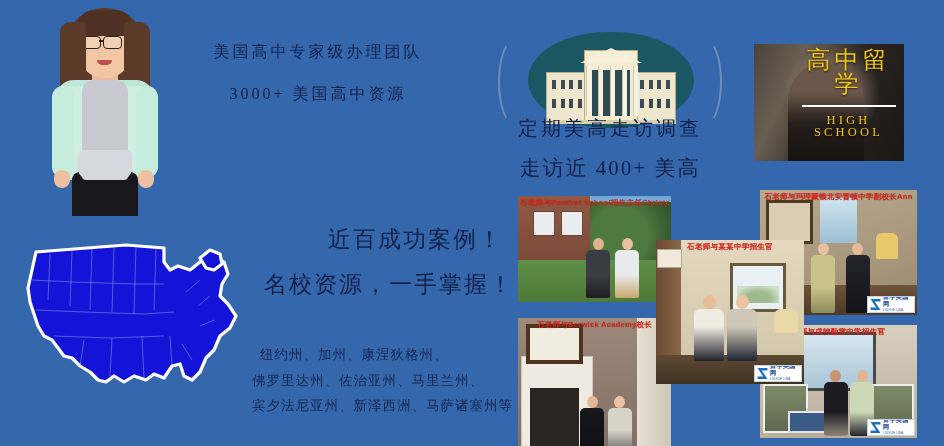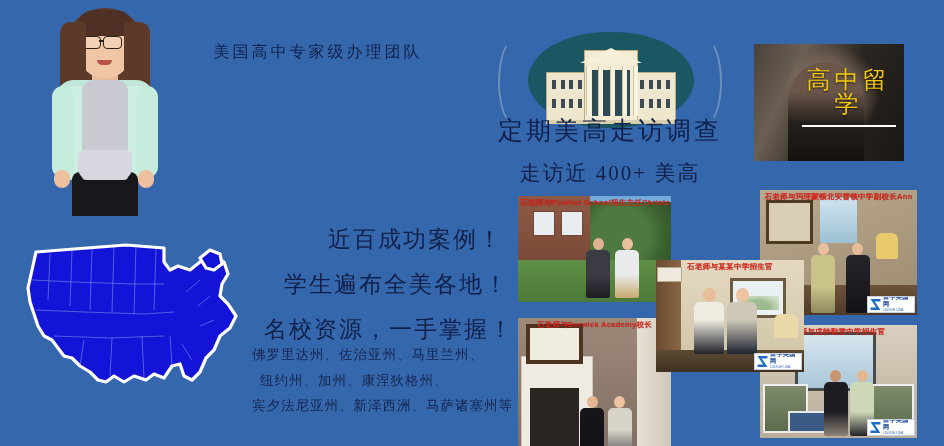--- a/index.html
+++ b/index.html
@@ -93,34 +93,34 @@
     border-left:31px solid transparent;border-right:31px solid transparent;
     border-bottom:15px solid #f6f0da;}
   .col{position:absolute;top:16px;width:5px;height:50px;background:#f8f3e0;
     border-left:1px solid #cdc4a0;box-sizing:border-box;}
   .portico-dark{position:absolute;left:46px;top:20px;width:38px;height:46px;
     background:#2e4a52;}
   .base{position:absolute;left:0;bottom:0;width:130px;height:4px;background:#d9d0ae;}
 
   
   #emblem-caps{left:498px;top:118px;width:224px;text-align:center;}
-  .cap1{color:#11204a;font-size:25px;letter-spacing:3px;line-height:1;margin-bottom:20px;}
+  .cap1{color:#11204a;font-size:20px;letter-spacing:3px;line-height:1;margin-bottom:20px;}
   .cap2{color:#11204a;font-size:21px;letter-spacing:2px;line-height:1;}
 
   
   #hero{left:754px;top:44px;width:150px;height:117px;overflow:hidden;
     background:#3a3430;}
   .hero-bg{position:absolute;inset:0;
     background:
       radial-gradient(circle at 52% 42%, rgba(180,150,130,.55) 0 22%, rgba(0,0,0,0) 46%),
       linear-gradient(115deg,#4a423b 0%,#6b5f53 26%,#2b2622 55%,#1b1714 100%);}
   .hero-figure{position:absolute;left:34px;top:18px;width:76px;height:99px;
     background:linear-gradient(180deg,#6b574a 0 30%,#241f1c 62%,#16120f 100%);
     border-radius:38px 38px 0 0;}
-  .hero-txt{position:absolute;left:0;right:0;top:24px;text-align:center;margin-left:39px;}
+  .hero-txt{position:absolute;left:0;right:0;top:4px;text-align:center;margin-left:39px;}
   .hero-cn{color:#f2c80f;font-size:24px;letter-spacing:4px;line-height:1;
     text-shadow:0 1px 2px rgba(0,0,0,.7);}
   .hero-rule{width:94px;height:1.5px;background:#ffffff;margin:9px auto 7px;}
   .hero-en{color:#f2c80f;font-size:12.5px;letter-spacing:3.2px;line-height:1;
     text-shadow:0 1px 2px rgba(0,0,0,.7);}
 
   
   #map{left:14px;top:240px;width:240px;height:180px;}
   #map svg{display:block;width:100%;height:100%;}
 
@@ -200,21 +200,21 @@
   .ph4-winG{position:absolute;left:22%;top:6%;width:52%;height:52%;
     background:linear-gradient(180deg,#d6e6ef,#a9c6d8);border:3px solid #4a4a4a;
     box-sizing:border-box;}
   .ph4-poster{position:absolute;bottom:4%;width:26%;height:40%;
     background:linear-gradient(180deg,#7e8b6a,#5d6a4e);border:2px solid #efefef;}
   .ph4-poster.l{left:2%;} .ph4-poster.r{right:2%;}
   .ph4-bed{position:absolute;left:18%;bottom:4%;width:26%;height:16%;
     background:#3a5b86;border:2px solid #e7e7e7;}
 
   
-  #ph5{left:656px;top:260px;width:148px;height:112px;z-index:5;}
+  #ph5{left:656px;top:240px;width:148px;height:144px;z-index:5;}
   .ph5-wall{position:absolute;inset:0;background:linear-gradient(180deg,#e4d9c0,#cfc3a6);}
   .ph5-door{position:absolute;left:0;top:0;width:17%;height:100%;
     background:linear-gradient(90deg,#6a4a31,#8a6746);}
   .ph5-tag{position:absolute;left:1%;top:6%;width:15%;height:12%;
     background:#efeadd;border:1px solid #b3a98f;}
   .ph5-frame{position:absolute;right:12%;top:16%;width:34%;height:30%;
     background:#eaf1f4;border:3px solid #6b5a3e;}
   .ph5-frame::after{content:"";position:absolute;left:8%;bottom:14%;width:84%;height:40%;
     background:radial-gradient(ellipse at 50% 80%,#9dbb8e 0 40%,#cfe0c8 80%);}
   .ph5-lamp{position:absolute;right:4%;top:48%;width:24px;height:24px;
@@ -246,20 +246,21 @@
     <div class="p-gapB"></div>
     <div class="p-armL"></div>
     <div class="p-armR"></div>
     <div class="p-pants"></div>
     <div class="p-handL"></div>
     <div class="p-handR"></div>
   </div>
 
   <div class="abs noselect" id="headline">
     <div class="hl">美国高中专家级办理团队</div>
+    <div class="hl">3000+ 美国高中资源</div>
   </div>
 
   <div class="abs noselect" id="emblem">
     <div class="em-arc l"></div>
     <div class="em-arc r"></div>
     <div class="em-oval"></div>
     <div class="bldg">
       <div class="wing l">
         <div class="row r1">
             <i class="w"></i>
@@ -304,20 +305,21 @@
     <div class="cap1">定期美高走访调查</div>
     <div class="cap2">走访近 400+ 美高</div>
   </div>
 
   <div class="abs noselect" id="hero">
     <div class="hero-bg"></div>
     <div class="hero-figure"></div>
     <div class="hero-txt">
       <div class="hero-cn">高中留学</div>
       <div class="hero-rule"></div>
+      <div class="hero-en">HIGH SCHOOL</div>
     </div>
   </div>
 
   <div class="abs noselect" id="map">
     <svg viewBox="0 0 240 180" xmlns="http://www.w3.org/2000/svg">
       <g stroke="#ffffff" stroke-width="3.2" stroke-linejoin="round" fill="#1414d8">
         <path d="M22,12 L60,9 L112,5 L150,8 L150,22 L156,30 L164,26 L176,30
                  L186,22 L200,16 L210,22 L214,34 L208,44 L206,56 L214,64
                  L222,76 L216,88 L206,96 L200,110 L192,118 L186,132 L178,140
                  L170,136 L166,124 L158,126 L150,138 L140,134 L132,140
@@ -336,27 +338,26 @@
                  M40,96 L96,98 M96,98 L150,96
                  M66,126 L70,100 M96,136 L98,98 M130,138 L128,96
                  M158,126 L156,96 M178,120 L168,104
                  M186,40 L172,52 M196,56 L184,66 M200,80 L186,86"></path>
       </g>
     </svg>
   </div>
 
   <div class="abs noselect" id="slogans">
     <div class="sl i1">近百成功案例！</div>
-    <div class="sl i2">学生遍布全美各地！</div>
     <div class="sl i3">名校资源，一手掌握！</div>
   </div>
 
   <div class="abs noselect" id="states">
+    <div class="st l1">纽约州、加州、康涅狄格州、</div>
     <div class="st l2">佛罗里达州、佐治亚州、马里兰州、</div>
-    <div class="st l1">纽约州、加州、康涅狄格州、</div>
     <div class="st l3">宾夕法尼亚州、新泽西洲、马萨诸塞州等</div>
   </div>
 
   <div class="photo" id="ph1">
     <div class="ph1-sky"></div>
     <div class="ph1-tree"></div>
     <div class="ph1-brick"></div>
     <div class="ph1-win" style="left:10%;top:14%;width:13%;height:22%;"></div>
     <div class="ph1-win" style="left:28%;top:14%;width:13%;height:22%;"></div>
     <div class="ph1-lawn"></div>

